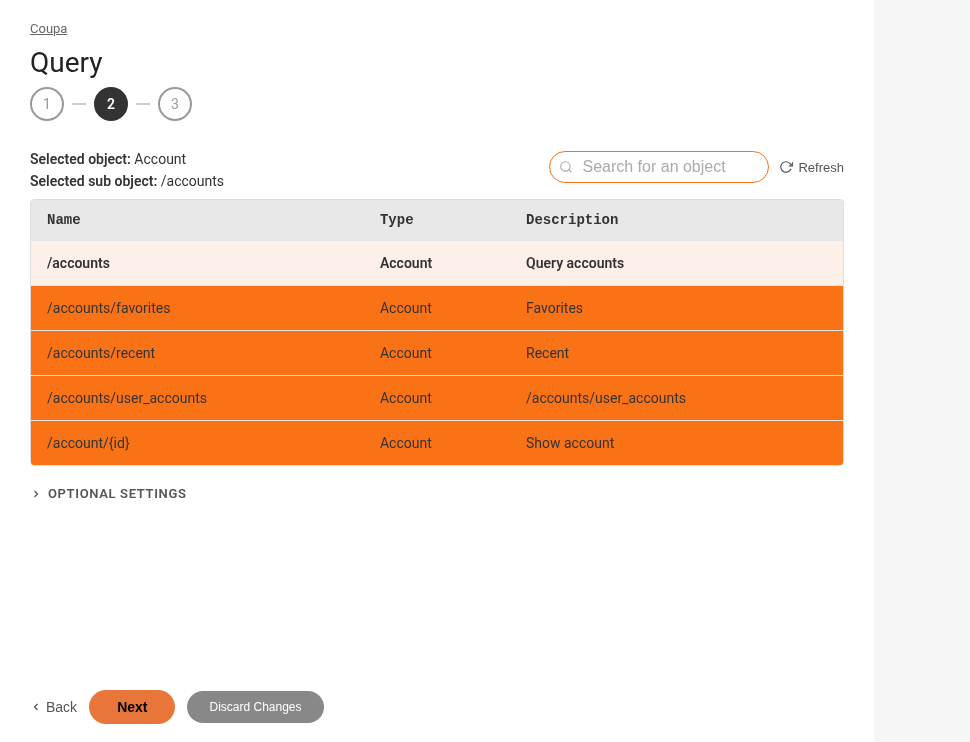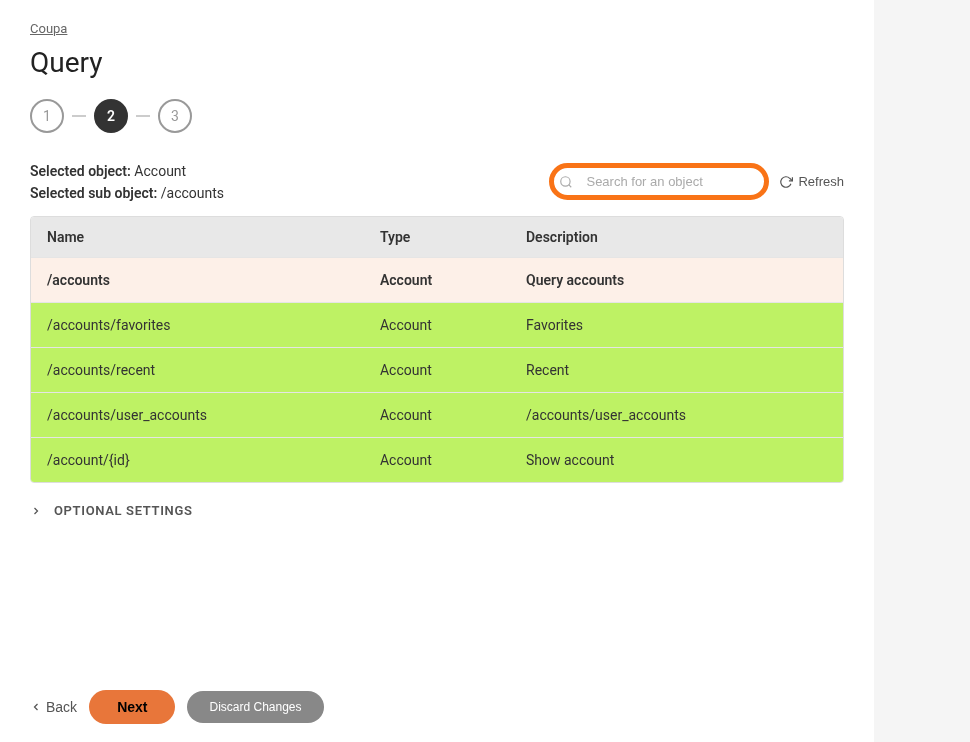--- a/index.html
+++ b/index.html
@@ -19,21 +19,21 @@
     .breadcrumb-link {
       color: #666;
       text-decoration: underline;
       font-size: 13px;
       cursor: pointer;
     }
     .page-title {
       font-size: 28px;
       font-weight: 400;
       margin-top: 10px;
-      margin-bottom: 20px;
+      margin-bottom: 8px;
       color: #222;
     }
     .stepper {
       display: flex;
       align-items: center;
       gap: 8px;
       margin-bottom: 30px;
     }
     .step {
       width: 34px;
@@ -81,24 +81,24 @@
       position: relative;
       display: flex;
       align-items: center;
     }
     .search-box svg {
       position: absolute;
       left: 10px;
       color: #999;
     }
     .search-input {
-      border: 5px solid #f97316;
+      border: 1px solid #f97316;
       border-radius: 20px;
       padding: 6px 14px 6px 32px;
-      font-size: 13px;
+      font-size: 16px;
       width: 220px;
       outline: none;
       color: #666;
     }
     .search-input::placeholder { color: #aaa; }
     .refresh-btn {
       display: flex;
       align-items: center;
       gap: 5px;
       background: none;
@@ -119,24 +119,25 @@
     }
     thead tr {
       background: #e8e8e8;
     }
     thead th {
       text-align: left;
       padding: 12px 16px;
       font-weight: 600;
       font-size: 14px;
       color: #333;
+      font-family: Liberation Mono, monospace;
     }
     tbody tr {
       border-top: 1px solid #e5e5e5;
-      background: #bef264;
+      background: #f97316;
     }
     tbody tr.selected-row {
       background: #fdf0e8;
     }
     tbody td {
       padding: 14px 16px;
       font-size: 14px;
       color: #333;
     }
     tbody tr.selected-row td {
@@ -145,21 +146,21 @@
     .scrollbar-area {
       position: relative;
     }
     .table-scroll {
       max-height: 320px;
       overflow-y: auto;
     }
     .optional-settings {
       display: flex;
       align-items: center;
-      gap: 12px;
+      gap: 6px;
       margin-bottom: 30px;
       cursor: pointer;
       color: #555;
       font-size: 13px;
       font-weight: 600;
       letter-spacing: 0.05em;
     }
     .optional-settings svg {
       color: #666;
     }

